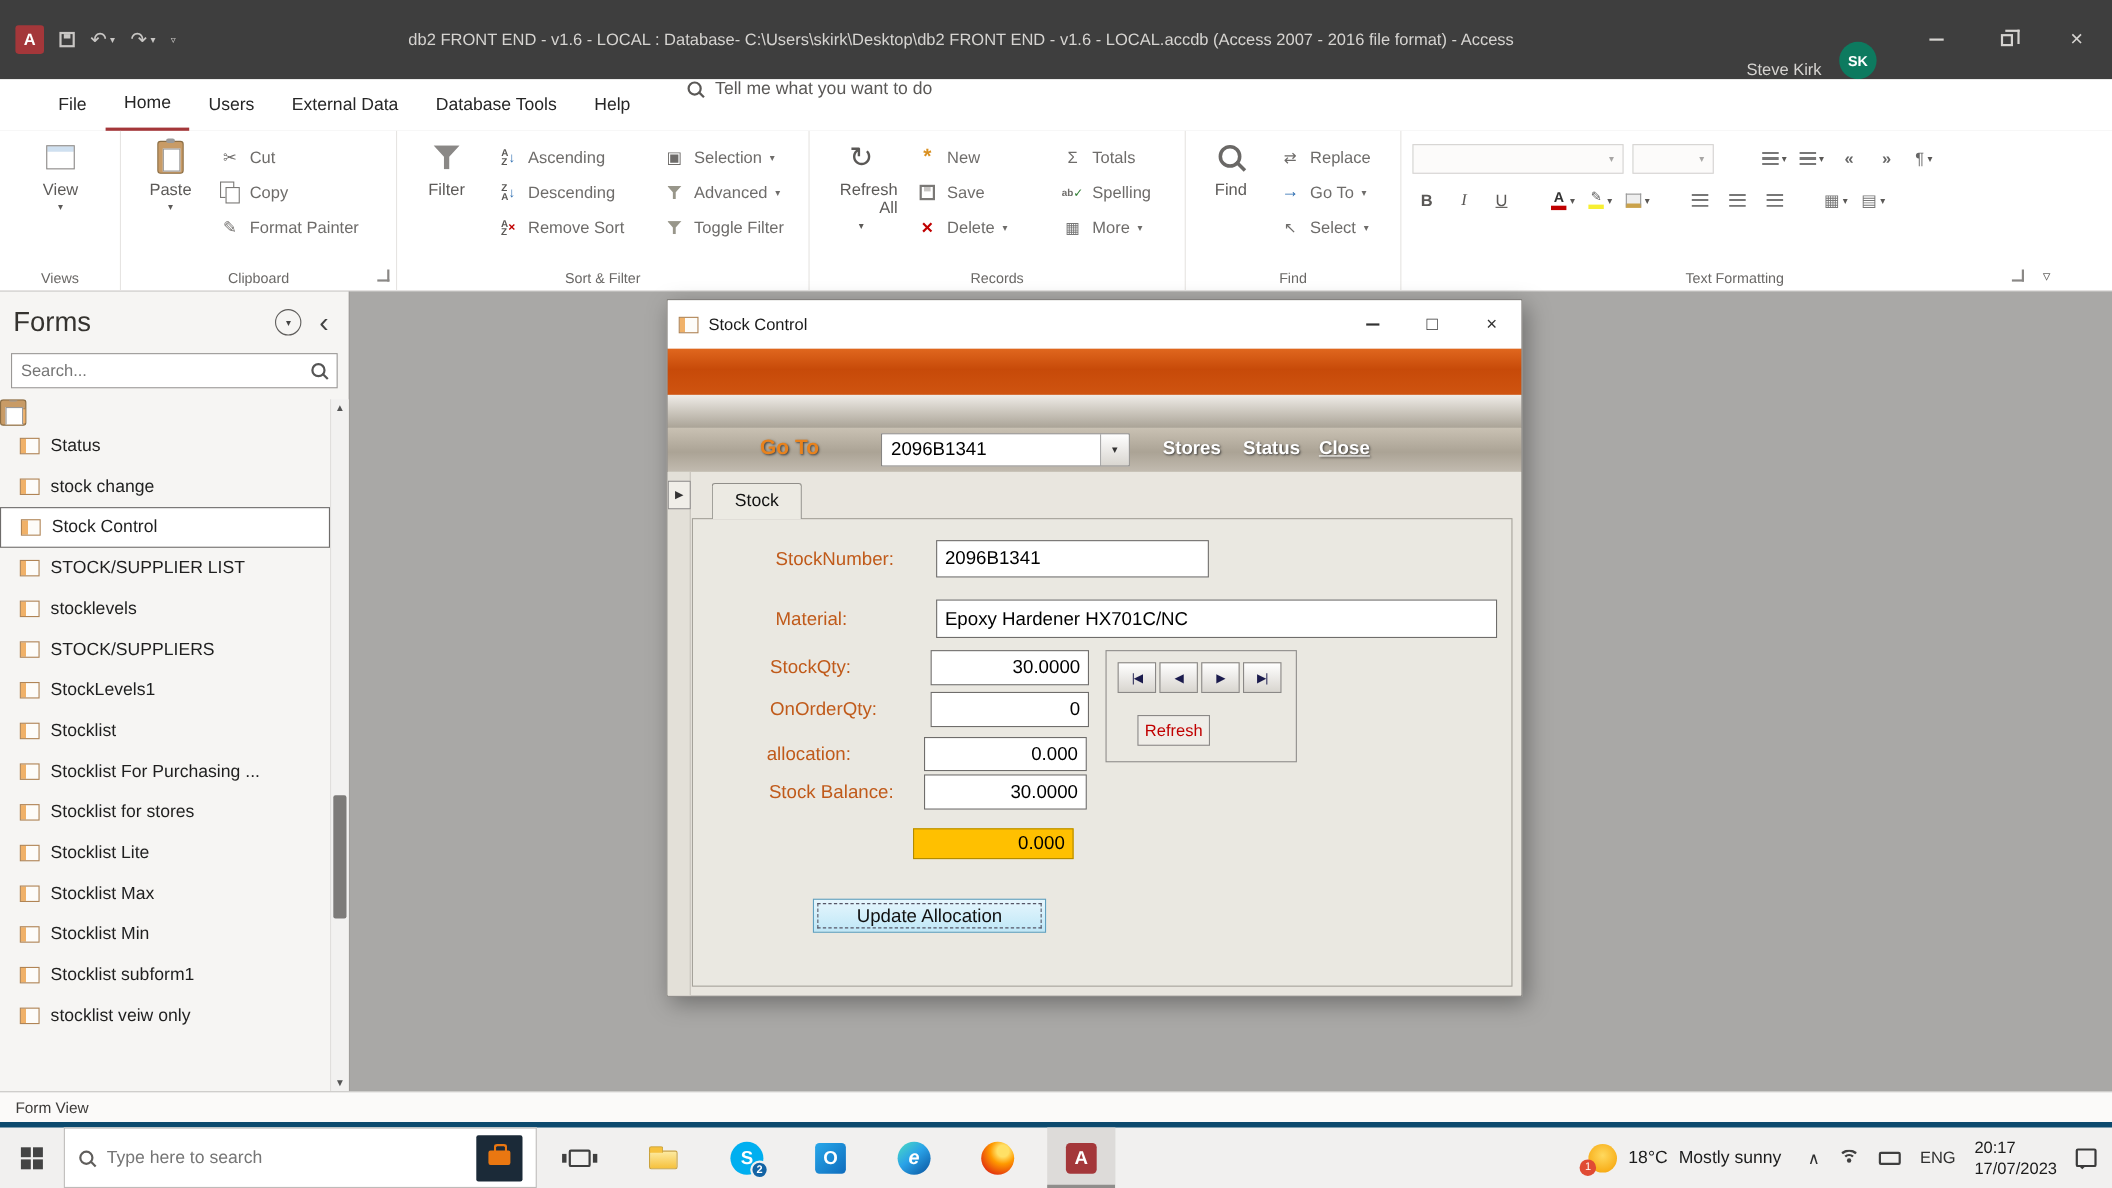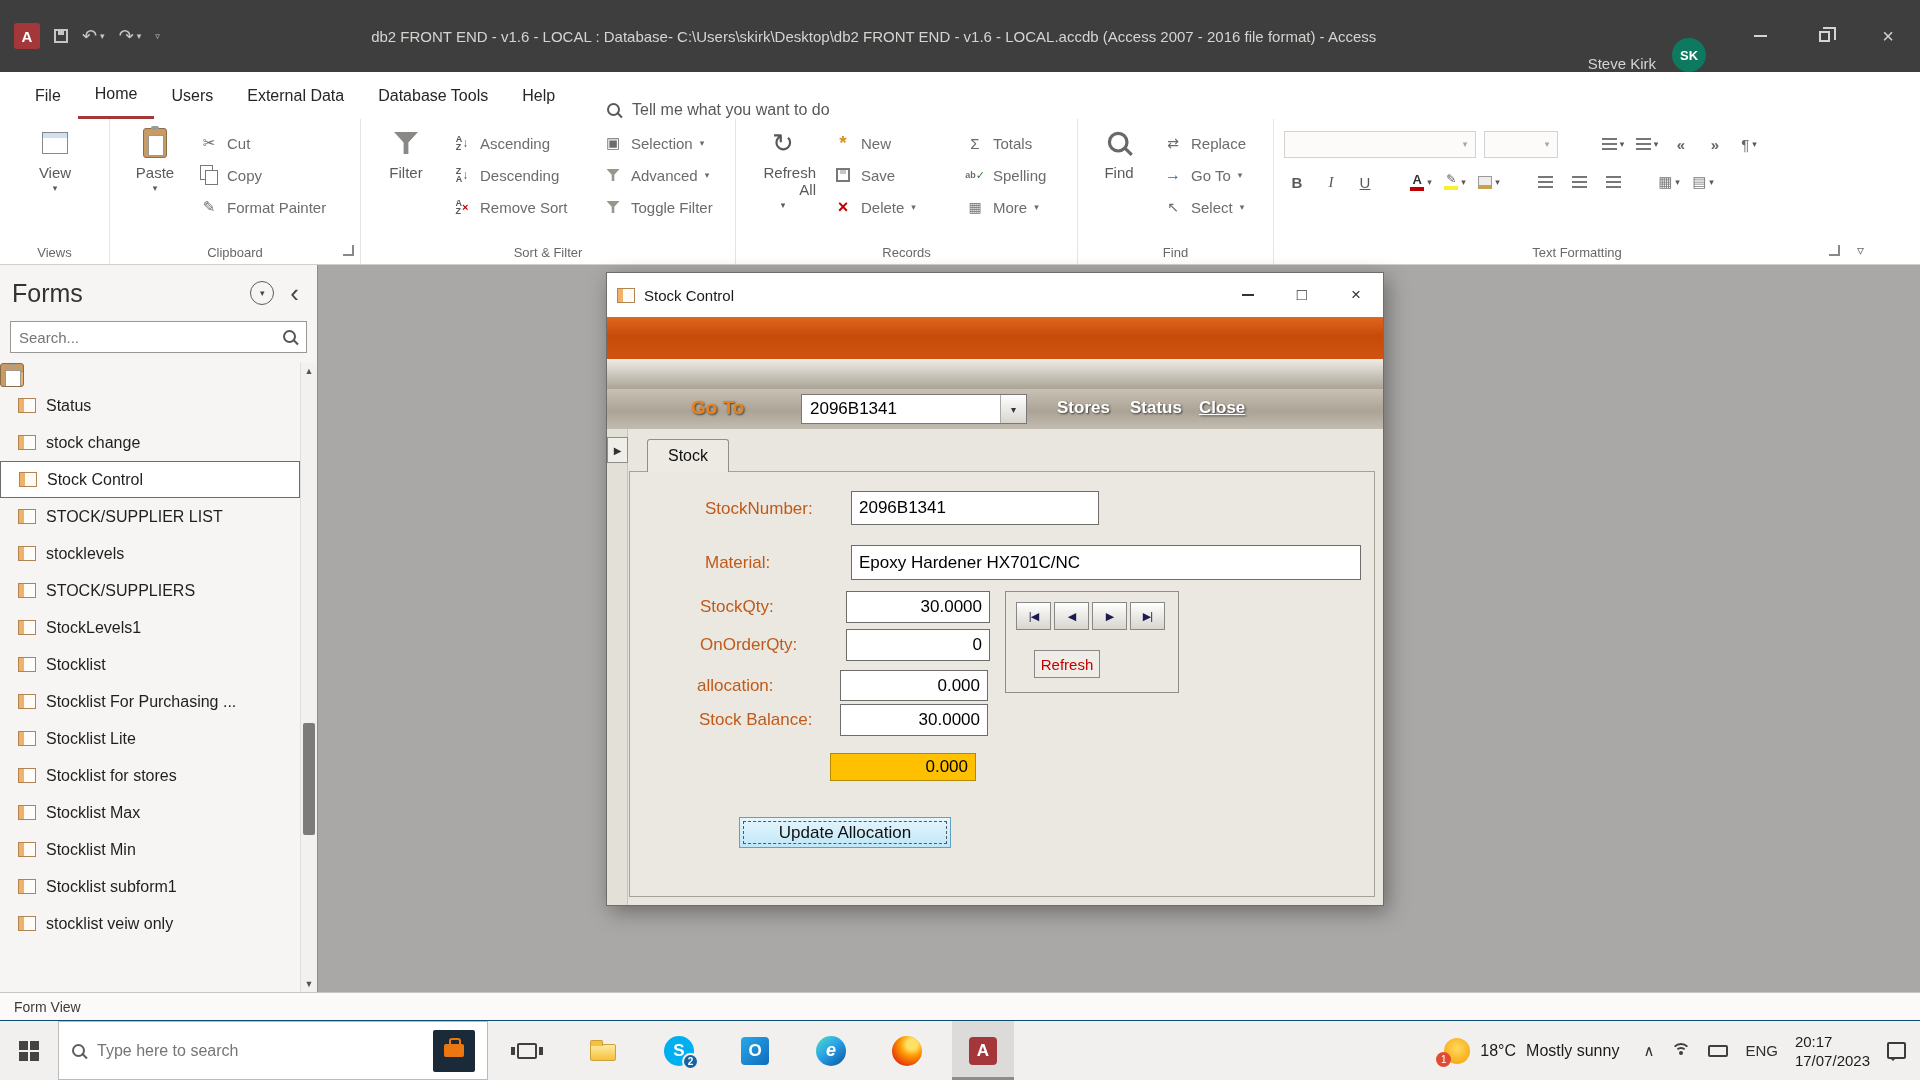--- a/index.html
+++ b/index.html
@@ -18,21 +18,21 @@
 .tb-title{flex:1;text-align:center;font-size:15px;white-space:nowrap;overflow:hidden;text-overflow:ellipsis;padding:0 18px}
 .tb-right{display:flex;align-items:flex-end;height:100%}
 .tb-user{font-size:15px;margin-right:16px}
 .avatar{width:34px;height:34px;border-radius:50%;background:#0d7a5f;color:#fff;font-size:13px;font-weight:700;display:grid;place-items:center;margin-right:22px}
 .wbtn{width:64px;height:100%;display:grid;place-items:center;font-size:20px;color:#d6d4d1}
 .min-g{width:13px;height:2px;background:#d6d4d1}
 .restore-g{width:11px;height:11px;border:2px solid #d6d4d1;position:relative}
 .restore-g::before{content:"";position:absolute;left:2px;top:-6px;width:11px;height:11px;border:2px solid #d6d4d1;border-left:none;border-bottom:none}
 
 
-.menubar{position:absolute;top:72px;left:0;right:0;height:47px;background:#fff;display:flex;align-items:flex-end;padding-left:18px}
+.menubar{position:absolute;top:72px;left:0;right:0;height:47px;background:#fff;display:flex;align-items:flex-start;padding-left:36px}
 .mtab{padding:0 17px;font-size:16px;color:#262626;height:100%;display:flex;align-items:center}
 .mtab.active{border-bottom:3px solid #a4373a}
 .tellme{display:flex;align-items:center;gap:10px;margin-left:34px;color:#5a5856;font-size:16px}
 .mag{position:relative;width:16px;height:16px;display:inline-block}
 .mag::before{content:"";position:absolute;top:1px;left:1px;width:9px;height:9px;border:2px solid currentColor;border-radius:50%}
 .mag::after{content:"";position:absolute;width:7px;height:2px;background:currentColor;transform:rotate(45deg);top:12px;left:10px}
 
 
 .ribbon{position:absolute;top:119px;left:0;right:0;height:146px;background:#fff;border-bottom:1px solid #d2d0ce}
 .grp{position:absolute;top:0;height:100%;border-right:1px solid #e6e4e2}
@@ -118,21 +118,21 @@
 .vcr-row{position:absolute;left:10px;top:10px;display:flex;gap:3px}
 .vcr{width:35px;height:28px;border:1px solid #8a8886;background:linear-gradient(#ffffff,#d8d5cf);display:grid;place-items:center;font-size:11px;color:#1b1b4d;letter-spacing:-1px}
 .refresh{position:absolute;left:28px;top:58px;width:66px;height:28px;border:1px solid #8a8886;background:#efede8;color:#c00000;font-size:15px;font-family:inherit}
 .amber{position:absolute;left:223px;top:324px;width:146px;height:28px;background:#ffc000;border:1px solid #b38b00;font-size:17px;text-align:right;padding:0 7px;font-family:inherit;z-index:3}
 .update{position:absolute;left:132px;top:388px;width:212px;height:31px;background:linear-gradient(#e6f6fd,#bfe7f7);border:1px solid #60a0c0;outline:1.5px dashed #556;outline-offset:-5px;font-size:17px;font-family:inherit;color:#111;z-index:3}
 
 
 .statusbar{position:absolute;left:0;top:992px;right:0;height:28px;background:#fbfaf9;border-top:1px solid #c8c6c4;display:flex;align-items:center;padding-left:14px;font-size:14px;color:#3d3b39}
 
 
-.taskbar{position:absolute;left:0;top:1020px;right:0;height:60px;background:#f1f0ef;border-top:1px solid #0c4a6e;display:flex;align-items:center}
+.taskbar{position:absolute;left:0;top:1020px;right:0;height:60px;background:#f1f0ef;border-top:5px solid #0c4a6e;display:flex;align-items:center}
 .tstart{width:58px;height:100%;display:grid;place-items:center}
 .win-logo{display:grid;grid-template-columns:9px 9px;gap:2px}
 .win-logo i{width:9px;height:9px;background:#444}
 .tsearch{width:430px;height:100%;background:#fff;border:1px solid #bdbbb9;display:flex;align-items:center;gap:10px;padding:0 12px;color:#5f5d5b}
 .tsearch input{flex:1;border:none;outline:none;font-size:16px;color:#333;font-family:inherit;background:transparent;min-width:0}
 .hl-sq{width:42px;height:42px;background:#1b2a38;display:grid;place-items:center;border-radius:2px}
 .case{width:20px;height:13px;background:#ea7711;border-radius:2px;position:relative}
 .case::before{content:"";position:absolute;top:-6px;left:5px;width:8px;height:5px;border:2px solid #ea7711;border-bottom:none;border-radius:3px 3px 0 0}
 .tbtn{width:62px;height:100%;display:grid;place-items:center;margin-left:14px}
 .tbtn.active{background:#dddbd9;box-shadow:inset 0 -3px 0 #8f8d8b}
@@ -515,25 +515,25 @@
         <div class="sb-item">
             <span class="form-ic"></span>
             <span>Stocklist</span>
           </div>
         <div class="sb-item">
             <span class="form-ic"></span>
             <span>Stocklist For Purchasing ...</span>
           </div>
         <div class="sb-item">
             <span class="form-ic"></span>
+            <span>Stocklist for stores</span>
+          </div>
+        <div class="sb-item">
+            <span class="form-ic"></span>
             <span>Stocklist Lite</span>
-          </div>
-        <div class="sb-item">
-            <span class="form-ic"></span>
-            <span>Stocklist for stores</span>
           </div>
         <div class="sb-item">
             <span class="form-ic"></span>
             <span>Stocklist Max</span>
           </div>
         <div class="sb-item">
             <span class="form-ic"></span>
             <span>Stocklist Min</span>
           </div>
         <div class="sb-item">

